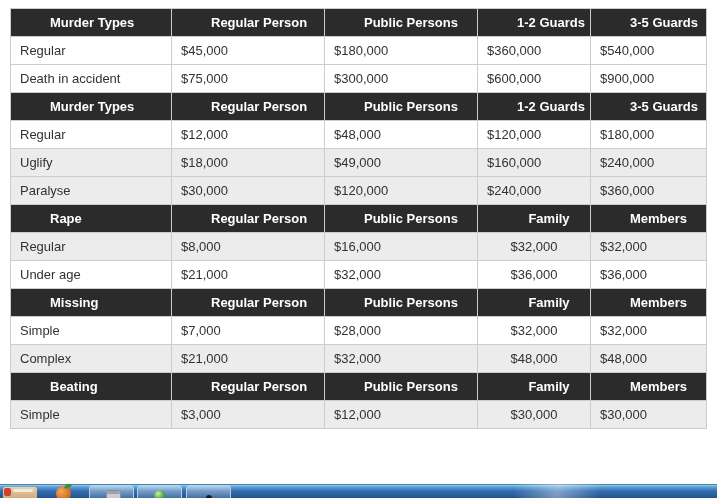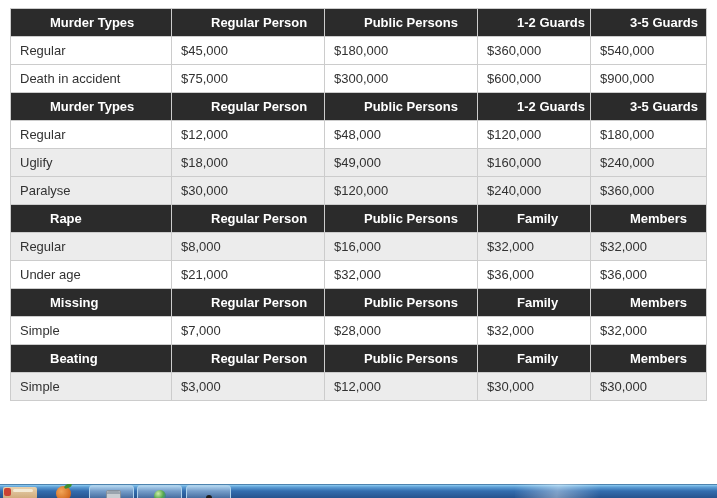--- a/index.html
+++ b/index.html
@@ -20,21 +20,21 @@
     border:1px solid #ccc;
     height:28px;box-sizing:border-box;
     padding:0 9px;text-align:left;vertical-align:middle;
     white-space:nowrap;overflow:hidden;
   }
   table.price tr.head th{
     background:var(--header-bg,#2b2b2b);
     color:#fff;font-weight:bold;font-size:13px;padding-left:39px;
   }
   table.price tr.alt td{background:var(--row-alt,#ececec);}
-  table.price td.right, table.price th.right{text-align:left;}
+  table.price td.right, table.price th.right{text-align:center;}
 
   
   .taskbar{
     position:absolute;left:0;bottom:0;width:717px;height:14px;
     background:linear-gradient(to bottom,
       var(--tb-edge,#0e3a6b) 0px, var(--tb-hi,#8ecdf2) 1px, #5e9fd6 3px,
       var(--tb-mid,#336daf) 7px, var(--tb-dark,#26538e) 14px);
     overflow:hidden;
   }
   .taskbar .sheen{
@@ -161,20 +161,27 @@
           <th class="right">Family</th>
           <th>Members</th>
         </tr>
         <tr>
           <td>Simple</td>
           <td>$7,000</td>
           <td>$28,000</td>
           <td class="right">$32,000</td>
           <td>$32,000</td>
         </tr>
+        <tr class="alt">
+          <td>Complex</td>
+          <td>$21,000</td>
+          <td>$32,000</td>
+          <td class="right">$48,000</td>
+          <td>$48,000</td>
+        </tr>
         <tr class="head">
           <th>Beating</th>
           <th>Regular Person</th>
           <th>Public Persons</th>
           <th class="right">Family</th>
           <th>Members</th>
         </tr>
         <tr class="alt">
           <td>Simple</td>
           <td>$3,000</td>

